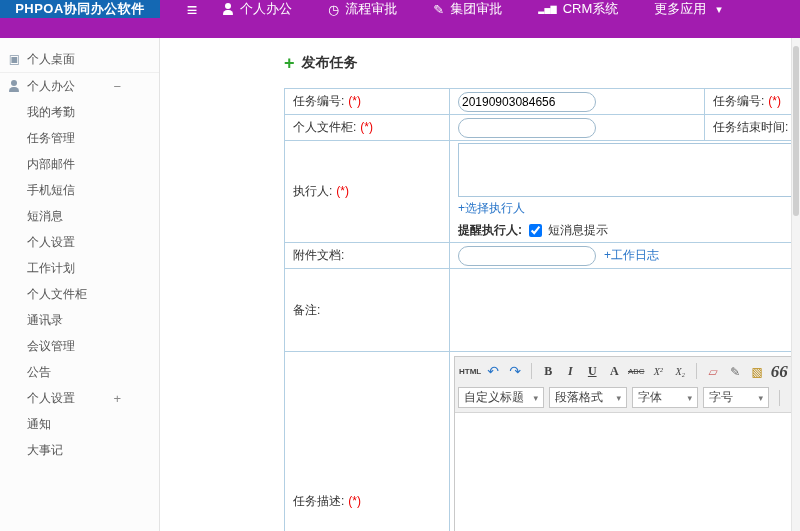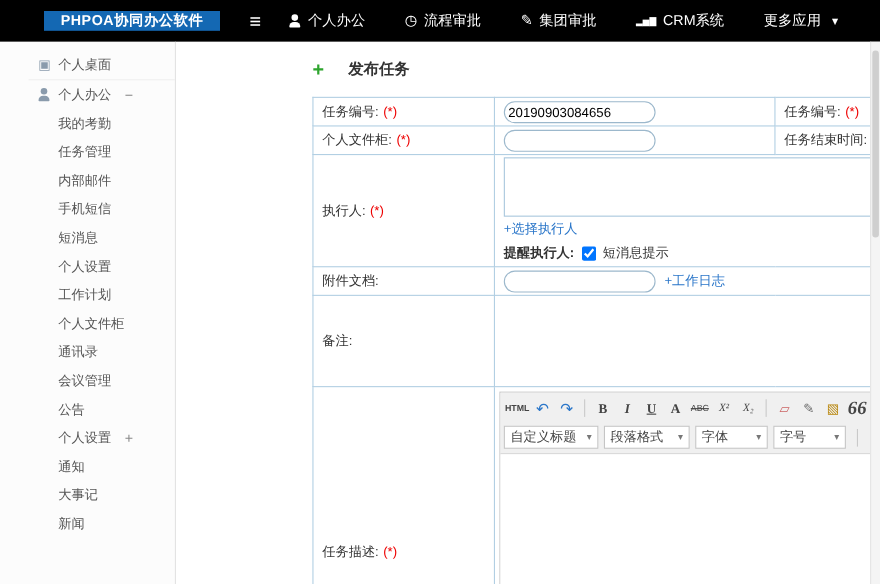--- a/index.html
+++ b/index.html
@@ -1,19 +1,19 @@
 <!DOCTYPE html>
 <html><head>
 <meta charset="utf-8">
 <style>
   html,body{margin:0;padding:0;width:800px;height:531px;overflow:hidden;
     font-family:"Liberation Sans","DejaVu Sans",sans-serif;background:#fff;}
 
   
-  .topbar{height:38px;background:#000000;display:flex;align-items:center;color:#fff;padding-left:40px;}
+  .topbar{height:38px;background:#a21caf;display:flex;align-items:flex-start;color:#fff;}
   .logo{width:160px;background:#1468b3;display:flex;align-items:center;justify-content:center;
     font-size:13px;font-weight:bold;letter-spacing:.5px;flex:none;}
   .menu-btn{width:32px;margin-left:16px;display:flex;align-items:center;justify-content:center;
     font-size:18px;cursor:pointer;}
   [data-name="menu-icon"]::before{content:"≡";}
   .nav{display:flex;align-items:center;gap:36px;margin-left:14px;font-size:13px;}
   .nav-item{display:flex;align-items:center;gap:6px;cursor:pointer;white-space:nowrap;}
   .nav-icon{display:inline-flex;align-items:center;justify-content:center;color:#fff;}
   [data-name="flow-icon"]::before{content:"◷";font-size:13px;}
   [data-name="edit-icon"]::before{content:"✎";font-size:13px;}
@@ -27,31 +27,31 @@
   [data-name="user-icon"]::after{content:"";position:absolute;left:1px;bottom:0;width:10px;height:5px;
     border-radius:5px 5px 1px 1px;background:currentColor;}
 
   
   .main-wrap{display:flex;height:493px;position:relative;}
 
   
   .sidebar{width:160px;flex:none;background:#fcfcfc;border-right:1px solid #e3e3e3;
     padding-top:8px;box-sizing:border-box;overflow:hidden;}
   .side-item{height:26px;display:flex;align-items:center;padding:0 8px;font-size:12px;color:#555;
-    cursor:pointer;position:relative;white-space:nowrap;margin-left:26px;}
+    cursor:pointer;position:relative;white-space:nowrap;}
   .side-item .icon{width:13px;margin-right:6px;color:#8a9bac;display:inline-flex;
     align-items:center;justify-content:center;}
   [data-name="desktop-icon"]::before{content:"▣";font-size:12px;}
   .side-item.first{border-bottom:1px solid #efefef;}
   .side-item.sub{padding-left:27px;}
   .toggle{position:absolute;right:38px;color:#888;font-size:13px;cursor:pointer;}
 
   
   .content{flex:1;background:#fff;padding:12px 0 0 124px;overflow:hidden;position:relative;}
-  .page-title-row{display:flex;align-items:center;gap:22px;height:26px;}
+  .page-title-row{display:flex;align-items:center;gap:7px;height:26px;}
   [data-name="add-icon"]{color:#2ea52e;font-weight:bold;font-size:18px;line-height:1;}
   [data-name="add-icon"]::before{content:"+";}
   .page-title{font-size:14px;font-weight:bold;color:#333;margin:0;}
 
   
   .form-table{border-collapse:collapse;margin-top:12px;table-layout:fixed;width:840px;}
   .form-table td{border:1px solid #b2cfe3;font-size:12px;color:#333;padding:2px 8px;
     background:#fff;vertical-align:middle;}
   .c1{width:165px;} .c2{width:255px;} .c3{width:165px;}
   .r-small td{height:21px;}
@@ -67,21 +67,21 @@
   .remind-lbl{font-weight:bold;}
   .remark-box{width:640px;height:74px;border:none;outline:none;resize:none;
     font-family:inherit;font-size:12px;display:block;}
   .attach-row{display:flex;align-items:center;gap:8px;}
 
   
   .editor{border:1px solid #c9c9c9;background:#fff;}
   .ed-toolbar{background:#f0f0f0;border-bottom:1px solid #d5d5d5;padding:2px 3px;}
   .ed-row{display:flex;align-items:center;height:24px;}
   .ed-row + .ed-row{margin-top:2px;height:25px;}
-  .ed-group{display:inline-flex;align-items:center;}
+  .ed-group{display:inline-flex;align-items:flex-end;}
   .ed-btn{min-width:20px;height:20px;display:inline-flex;align-items:center;justify-content:center;
     font-size:11px;color:#444;margin:0 1px;border-radius:2px;cursor:pointer;}
   .ed-sep{width:1px;height:16px;background:#c9c9c9;margin:0 5px;flex:none;}
   [data-name="source-button"]{font-size:8px;font-weight:bold;}
   [data-name="undo-button"],[data-name="redo-button"]{color:#2a76c9;font-size:14px;}
   [data-name="bold-button"]{font-weight:bold;font-family:"Liberation Serif",serif;font-size:12px;}
   [data-name="italic-button"]{font-style:italic;font-weight:bold;font-family:"Liberation Serif",serif;font-size:12px;}
   [data-name="underline-button"]{text-decoration:underline;font-weight:bold;font-family:"Liberation Serif",serif;font-size:12px;}
   [data-name="font-button"]{font-weight:bold;font-family:"Liberation Serif",serif;font-size:12px;}
   [data-name="strikethrough-button"]{font-size:8px;text-decoration:line-through;}
@@ -215,23 +215,20 @@
     <div data-name="sidebar-extra-items">
 
         <div class="side-item sub" data-name="sidebar-item">
           <span data-name="sidebar-item-label">通知</span>
         </div>
 
         <div class="side-item sub" data-name="sidebar-item">
           <span data-name="sidebar-item-label">大事记</span>
         </div>
 
-        <div class="side-item sub" data-name="sidebar-item">
-          <span data-name="sidebar-item-label">新闻</span>
-        </div>
       </div>
   </aside>
 
   <main class="content" data-name="content-area">
     <div class="page-title-row" data-name="page-title-row">
       <span data-name="add-icon"></span>
       <h2 class="page-title" data-name="page-title">发布任务</h2>
     </div>
 
     <table class="form-table" data-name="publish-task-form">

